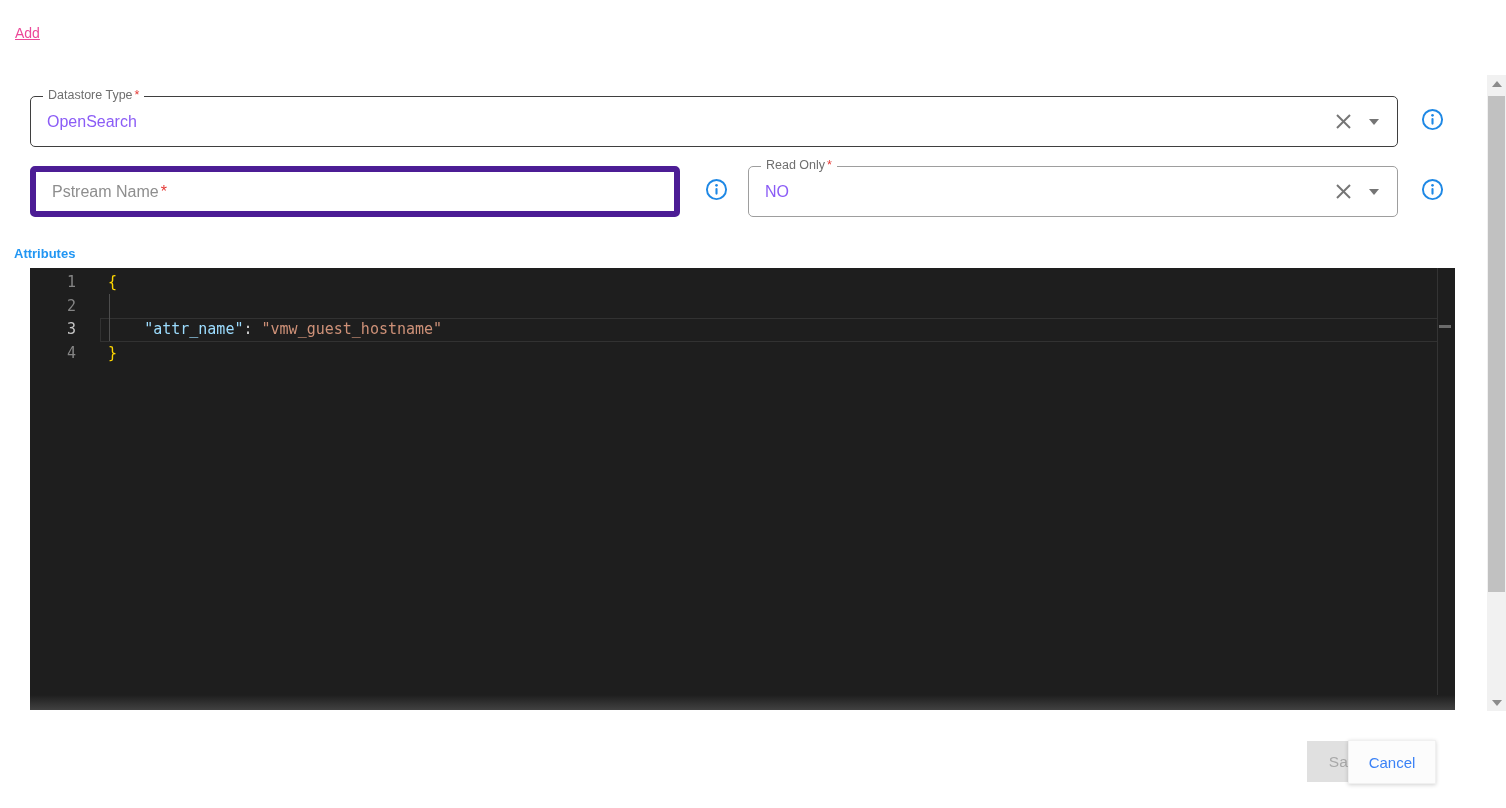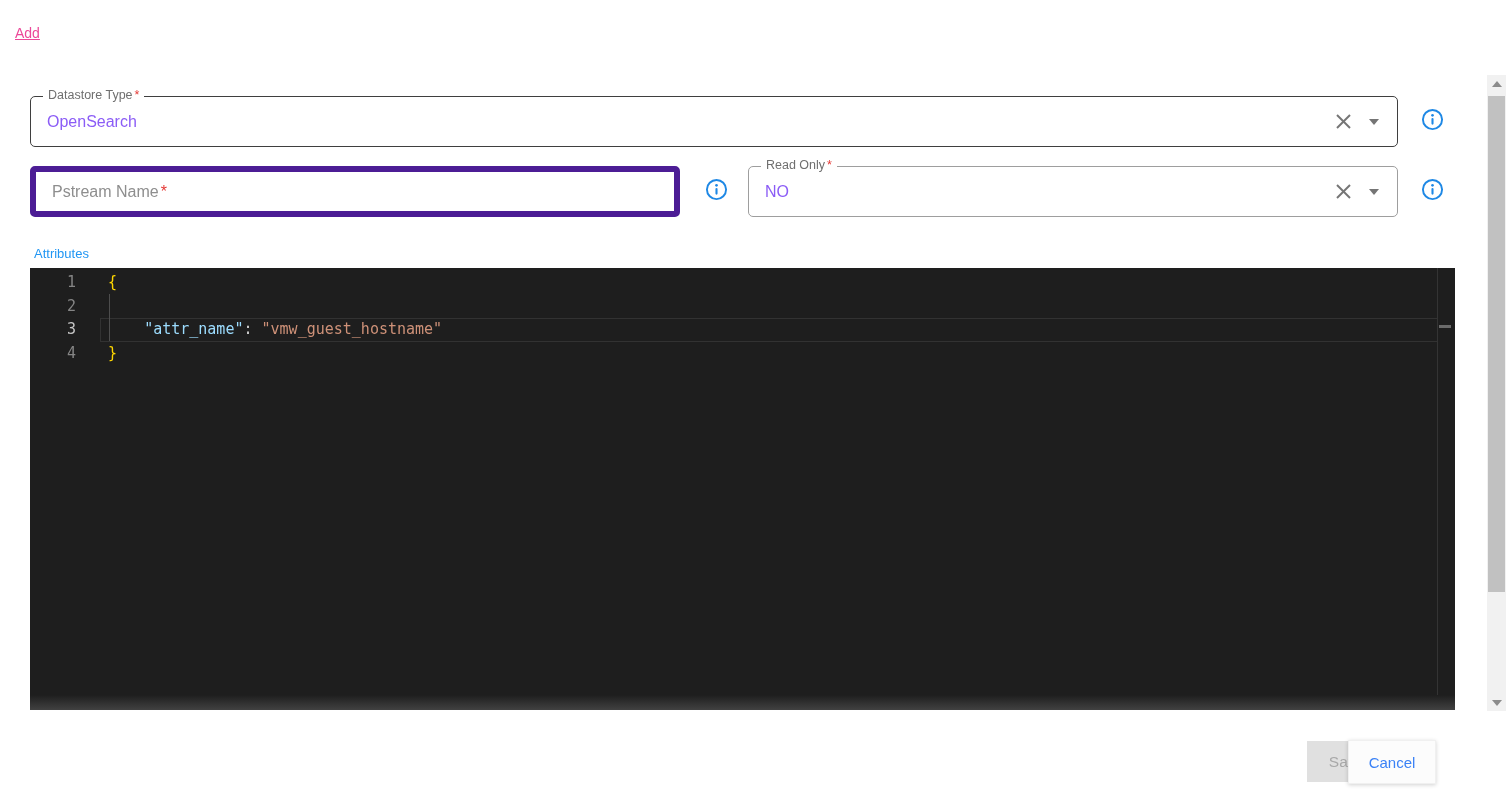--- a/index.html
+++ b/index.html
@@ -20,21 +20,21 @@
   .field-value{font-size:16px;color:#8b5cf6;padding-left:16px;flex:1;white-space:nowrap;overflow:hidden;}
   .field-placeholder{font-size:16px;color:#8e8e8e;padding-left:16px;flex:1;white-space:nowrap;}
   .adorn{display:flex;align-items:center;gap:16px;padding-right:18px;}
   .clear-x{width:19px;height:19px;display:block;}
   .caret{width:0;height:0;border-left:5px solid transparent;border-right:5px solid transparent;
          border-top:6px solid #757575;display:block;}
 
   .info-btn{position:absolute;width:23px;height:23px;cursor:pointer;background:none;border:none;padding:0;}
   .info-btn svg{display:block;}
 
-  .attributes-link{position:absolute;left:34px;top:246px;font-size:13px;color:#2196f3;cursor:pointer;text-decoration:none;}
+  .attributes-link{position:absolute;left:14px;top:246px;font-size:13px;color:#2196f3;cursor:pointer;text-decoration:none;font-weight:bold;}
 
   
   .editor{position:absolute;left:30px;top:268px;width:1425px;height:442px;background:#1e1e1e;
           font-family:"DejaVu Sans Mono",monospace;font-size:15px;overflow:hidden;cursor:text;}
   .ed-lines{position:absolute;left:0;top:3px;right:0;}
   .ed-line{position:relative;height:23.5px;line-height:23.5px;}
   .ed-num{position:absolute;left:0;top:0;width:46px;text-align:right;color:#858585;}
   .ed-line.active .ed-num{color:#c6c6c6;}
   .ed-content{position:absolute;left:78px;top:0;white-space:pre;color:#d4d4d4;}
   .ed-line.active::before{content:"";position:absolute;left:70px;right:17px;top:0;bottom:0;

